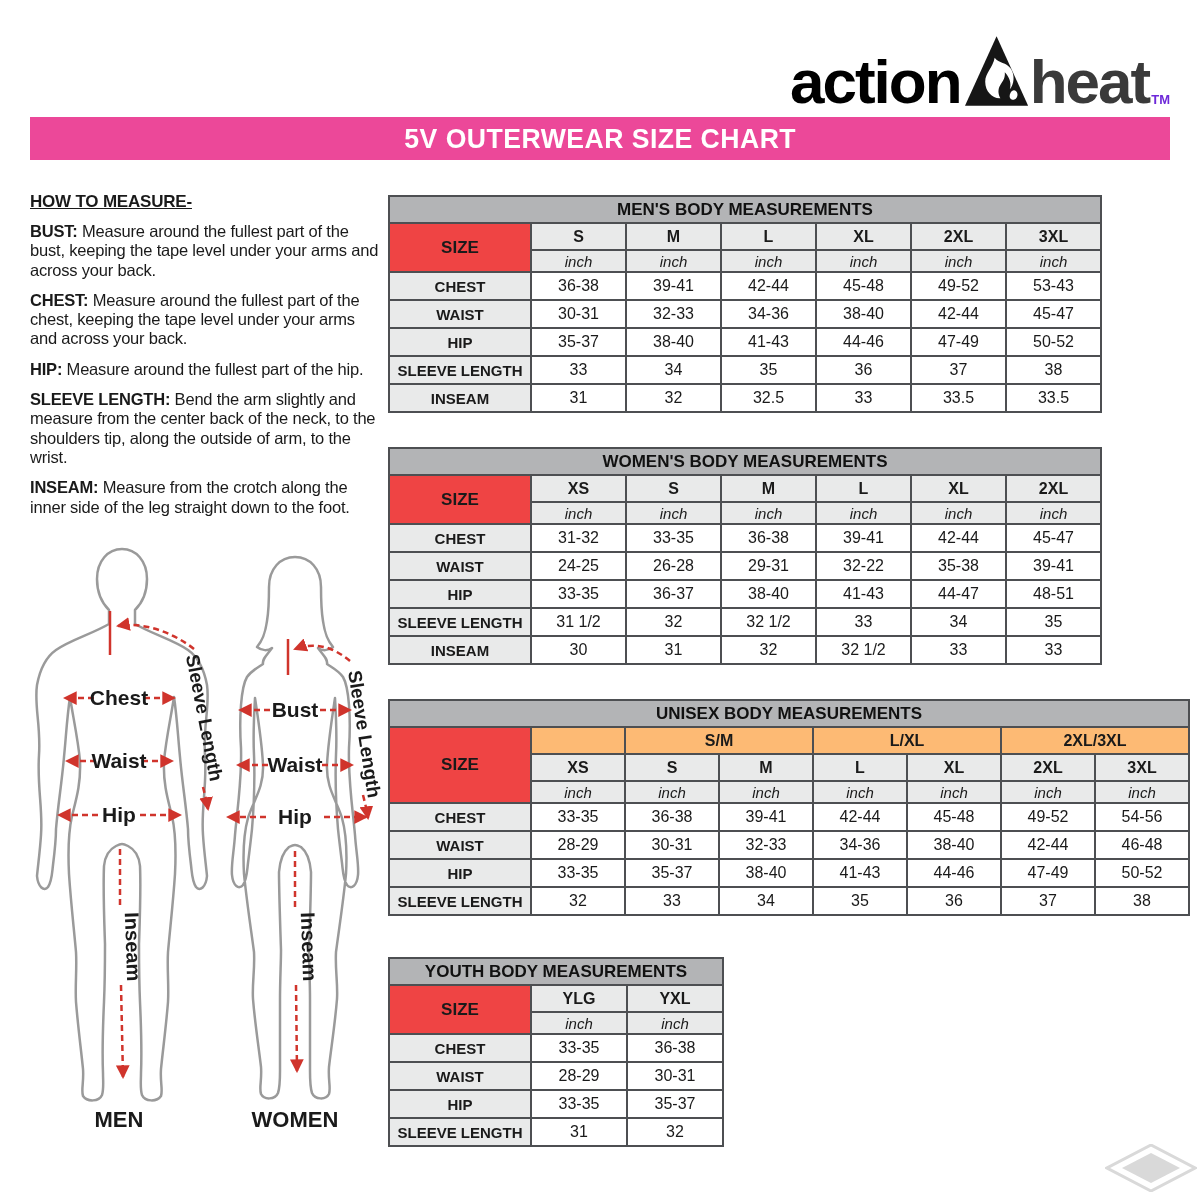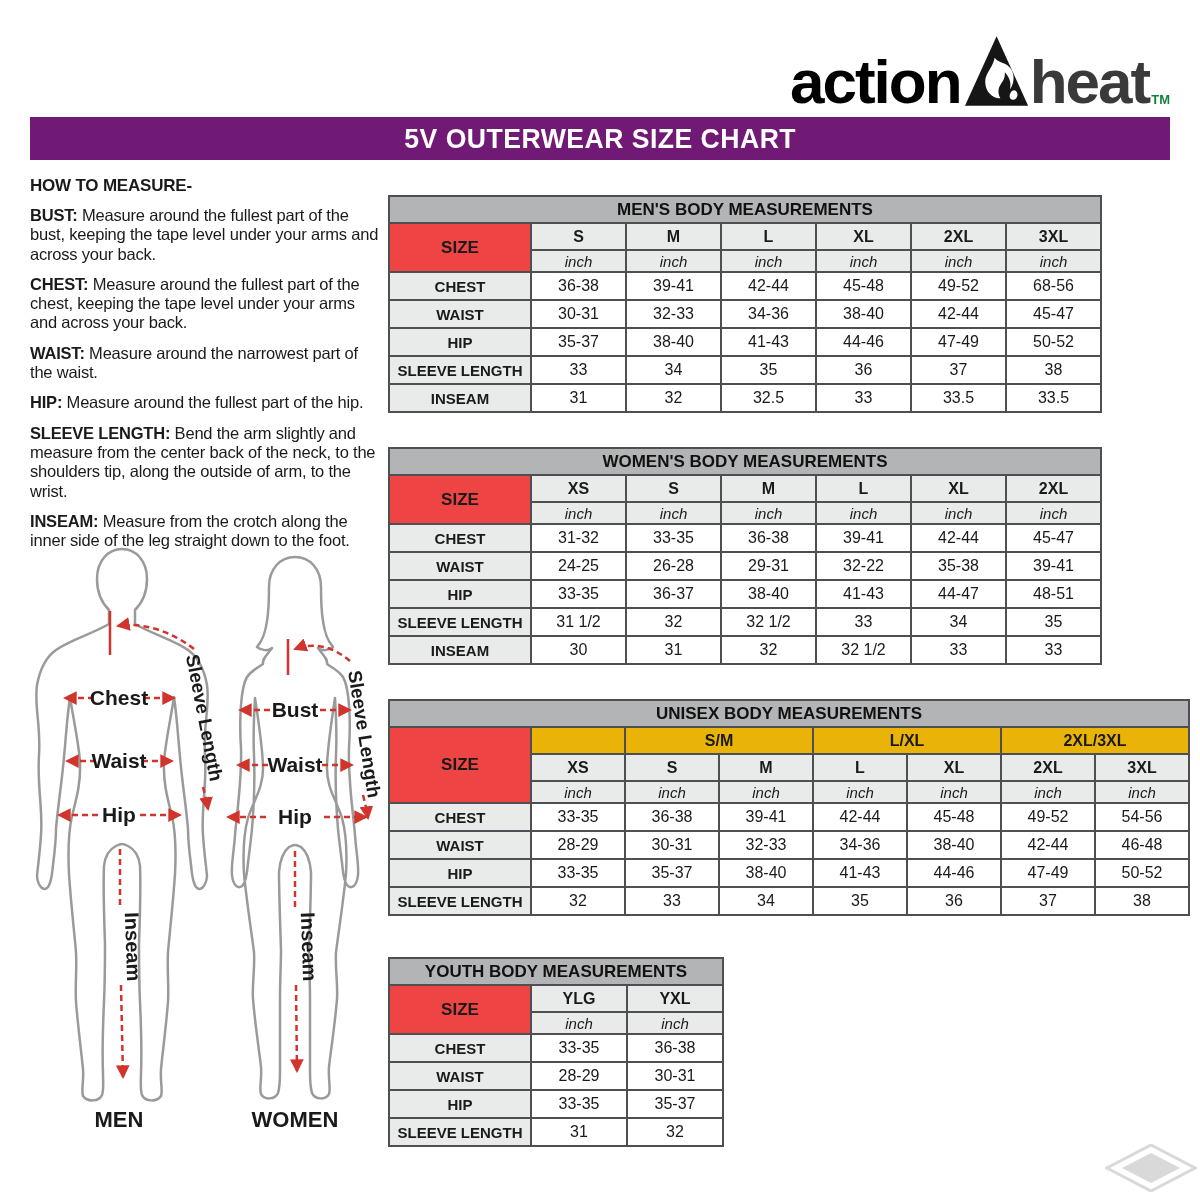--- a/index.html
+++ b/index.html
@@ -6,46 +6,46 @@
   .page{position:relative;width:1200px;height:1200px;background:#ffffff;overflow:hidden;
         font-family:"Liberation Sans",sans-serif;color:#1a1a1a;}
 
   
   .logo{position:absolute;top:18px;left:790px;width:380px;height:95px;display:flex;
         align-items:flex-end;justify-content:flex-end;}
   .logo .word{font-weight:bold;font-size:62px;line-height:1;letter-spacing:-2px;}
   .logo .action{color:#000000;}
   .logo .heat{color:#3a3a3a;text-align:right;}
   .logo .flame{width:78px;height:88px;margin:0 2px -2px 4px;}
-  .logo .tm{font-size:13px;color:#15803d;font-weight:bold;margin-left:2px;line-height:2;}
-
-  
-  .banner{position:absolute;left:30px;top:117px;width:1140px;height:43px;background:#701a75;
+  .logo .tm{font-size:13px;color:#6d28d9;font-weight:bold;margin-left:2px;line-height:2;}
+
+  
+  .banner{position:absolute;left:30px;top:117px;width:1140px;height:43px;background:#ec4899;
           display:flex;align-items:center;justify-content:center;}
   .banner span{color:#ffffff;font-weight:bold;font-size:28px;letter-spacing:.5px;
                transform:scaleX(.95);white-space:nowrap;}
 
   
   .howto{position:absolute;left:30px;top:176px;width:350px;}
-  .howto h2{font-size:17px;margin:0 0 10px 0;letter-spacing:-.2px;}
+  .howto h2{font-size:17px;margin:16px 0 10px 0;text-decoration:underline;letter-spacing:-.2px;}
   .howto p{font-size:16.5px;line-height:1.17;margin:0 0 11px 0;letter-spacing:-.2px;}
   .howto p b{letter-spacing:-.2px;}
 
   
   .figures{position:absolute;left:22px;top:543px;width:370px;height:600px;}
   .figures text{font-family:"Liberation Sans",sans-serif;font-weight:bold;fill:#1a1a1a;}
 
   
   .tblhost{position:absolute;}
   table.mtable{border-collapse:collapse;table-layout:fixed;}
   .mtable th,.mtable td{border:2px solid #4d4f52;padding:0;text-align:center;
         white-space:nowrap;overflow:hidden;font-family:"Liberation Sans",sans-serif;}
   .ttitle{background:#b3b4b6;font-size:17px;font-weight:bold;height:25px;color:#111;}
   .sizecell{background:#ef4444;font-weight:bold;font-size:17px;}
-  .groupcell{background:#eab308;font-weight:bold;font-size:16px;height:25px;}
+  .groupcell{background:#fdba74;font-weight:bold;font-size:16px;height:25px;}
   .szcell{background:#e9eaea;font-weight:bold;font-size:16px;height:25px;}
   .inchcell{background:#e9eaea;font-style:italic;font-size:15px;height:20px;margin-left:17px;}
   .rowlabel{background:#e9eaea;font-weight:bold;font-size:15px;height:26px;}
   .valcell{background:#ffffff;font-size:16px;}
 
   
   .diamond{position:absolute;left:1105px;top:1144px;width:92px;height:48px;}
 </style>
 </head>
 <body>
@@ -65,21 +65,20 @@
 
   <div class="banner">
     <span>5V OUTERWEAR SIZE CHART</span>
   </div>
 
   <div class="howto">
     <h2>HOW TO MEASURE-</h2>
     <div id="howto-items">
         <p><b>BUST:</b> Measure around the fullest part of the bust, keeping the tape level under your arms and across your back.</p>
         <p><b>CHEST:</b> Measure around the fullest part of the chest, keeping the tape level under your arms and across your back.</p>
-        <p><b>WAIST:</b> Measure around the narrowest part of the waist.</p>
         <p><b>HIP:</b> Measure around the fullest part of the hip.</p>
         <p><b>SLEEVE LENGTH:</b> Bend the arm slightly and measure from the center back of the neck, to the shoulders tip, along the outside of arm, to the wrist.</p>
         <p><b>INSEAM:</b> Measure from the crotch along the inner side of the leg straight down to the foot.</p>
       </div>
   </div>
 
   <svg class="figures" viewBox="0 0 370 600">
     <defs>
       <marker id="arr" viewBox="0 0 10 10" refX="8.5" refY="5" markerWidth="5.5" markerHeight="5.5" orient="auto-start-reverse">
         <path d="M0,0 L10,5 L0,10 Z" fill="#d0342c"></path>
@@ -225,21 +224,21 @@
             <td class="inchcell">inch</td>
             <td class="inchcell">inch</td>
           </tr>
           <tr>
             <th class="rowlabel">CHEST</th>
             <td class="valcell">36-38</td>
             <td class="valcell">39-41</td>
             <td class="valcell">42-44</td>
             <td class="valcell">45-48</td>
             <td class="valcell">49-52</td>
-            <td class="valcell">68-56</td>
+            <td class="valcell">53-43</td>
           </tr>
           <tr>
             <th class="rowlabel">WAIST</th>
             <td class="valcell">30-31</td>
             <td class="valcell">32-33</td>
             <td class="valcell">34-36</td>
             <td class="valcell">38-40</td>
             <td class="valcell">42-44</td>
             <td class="valcell">45-47</td>
           </tr>

